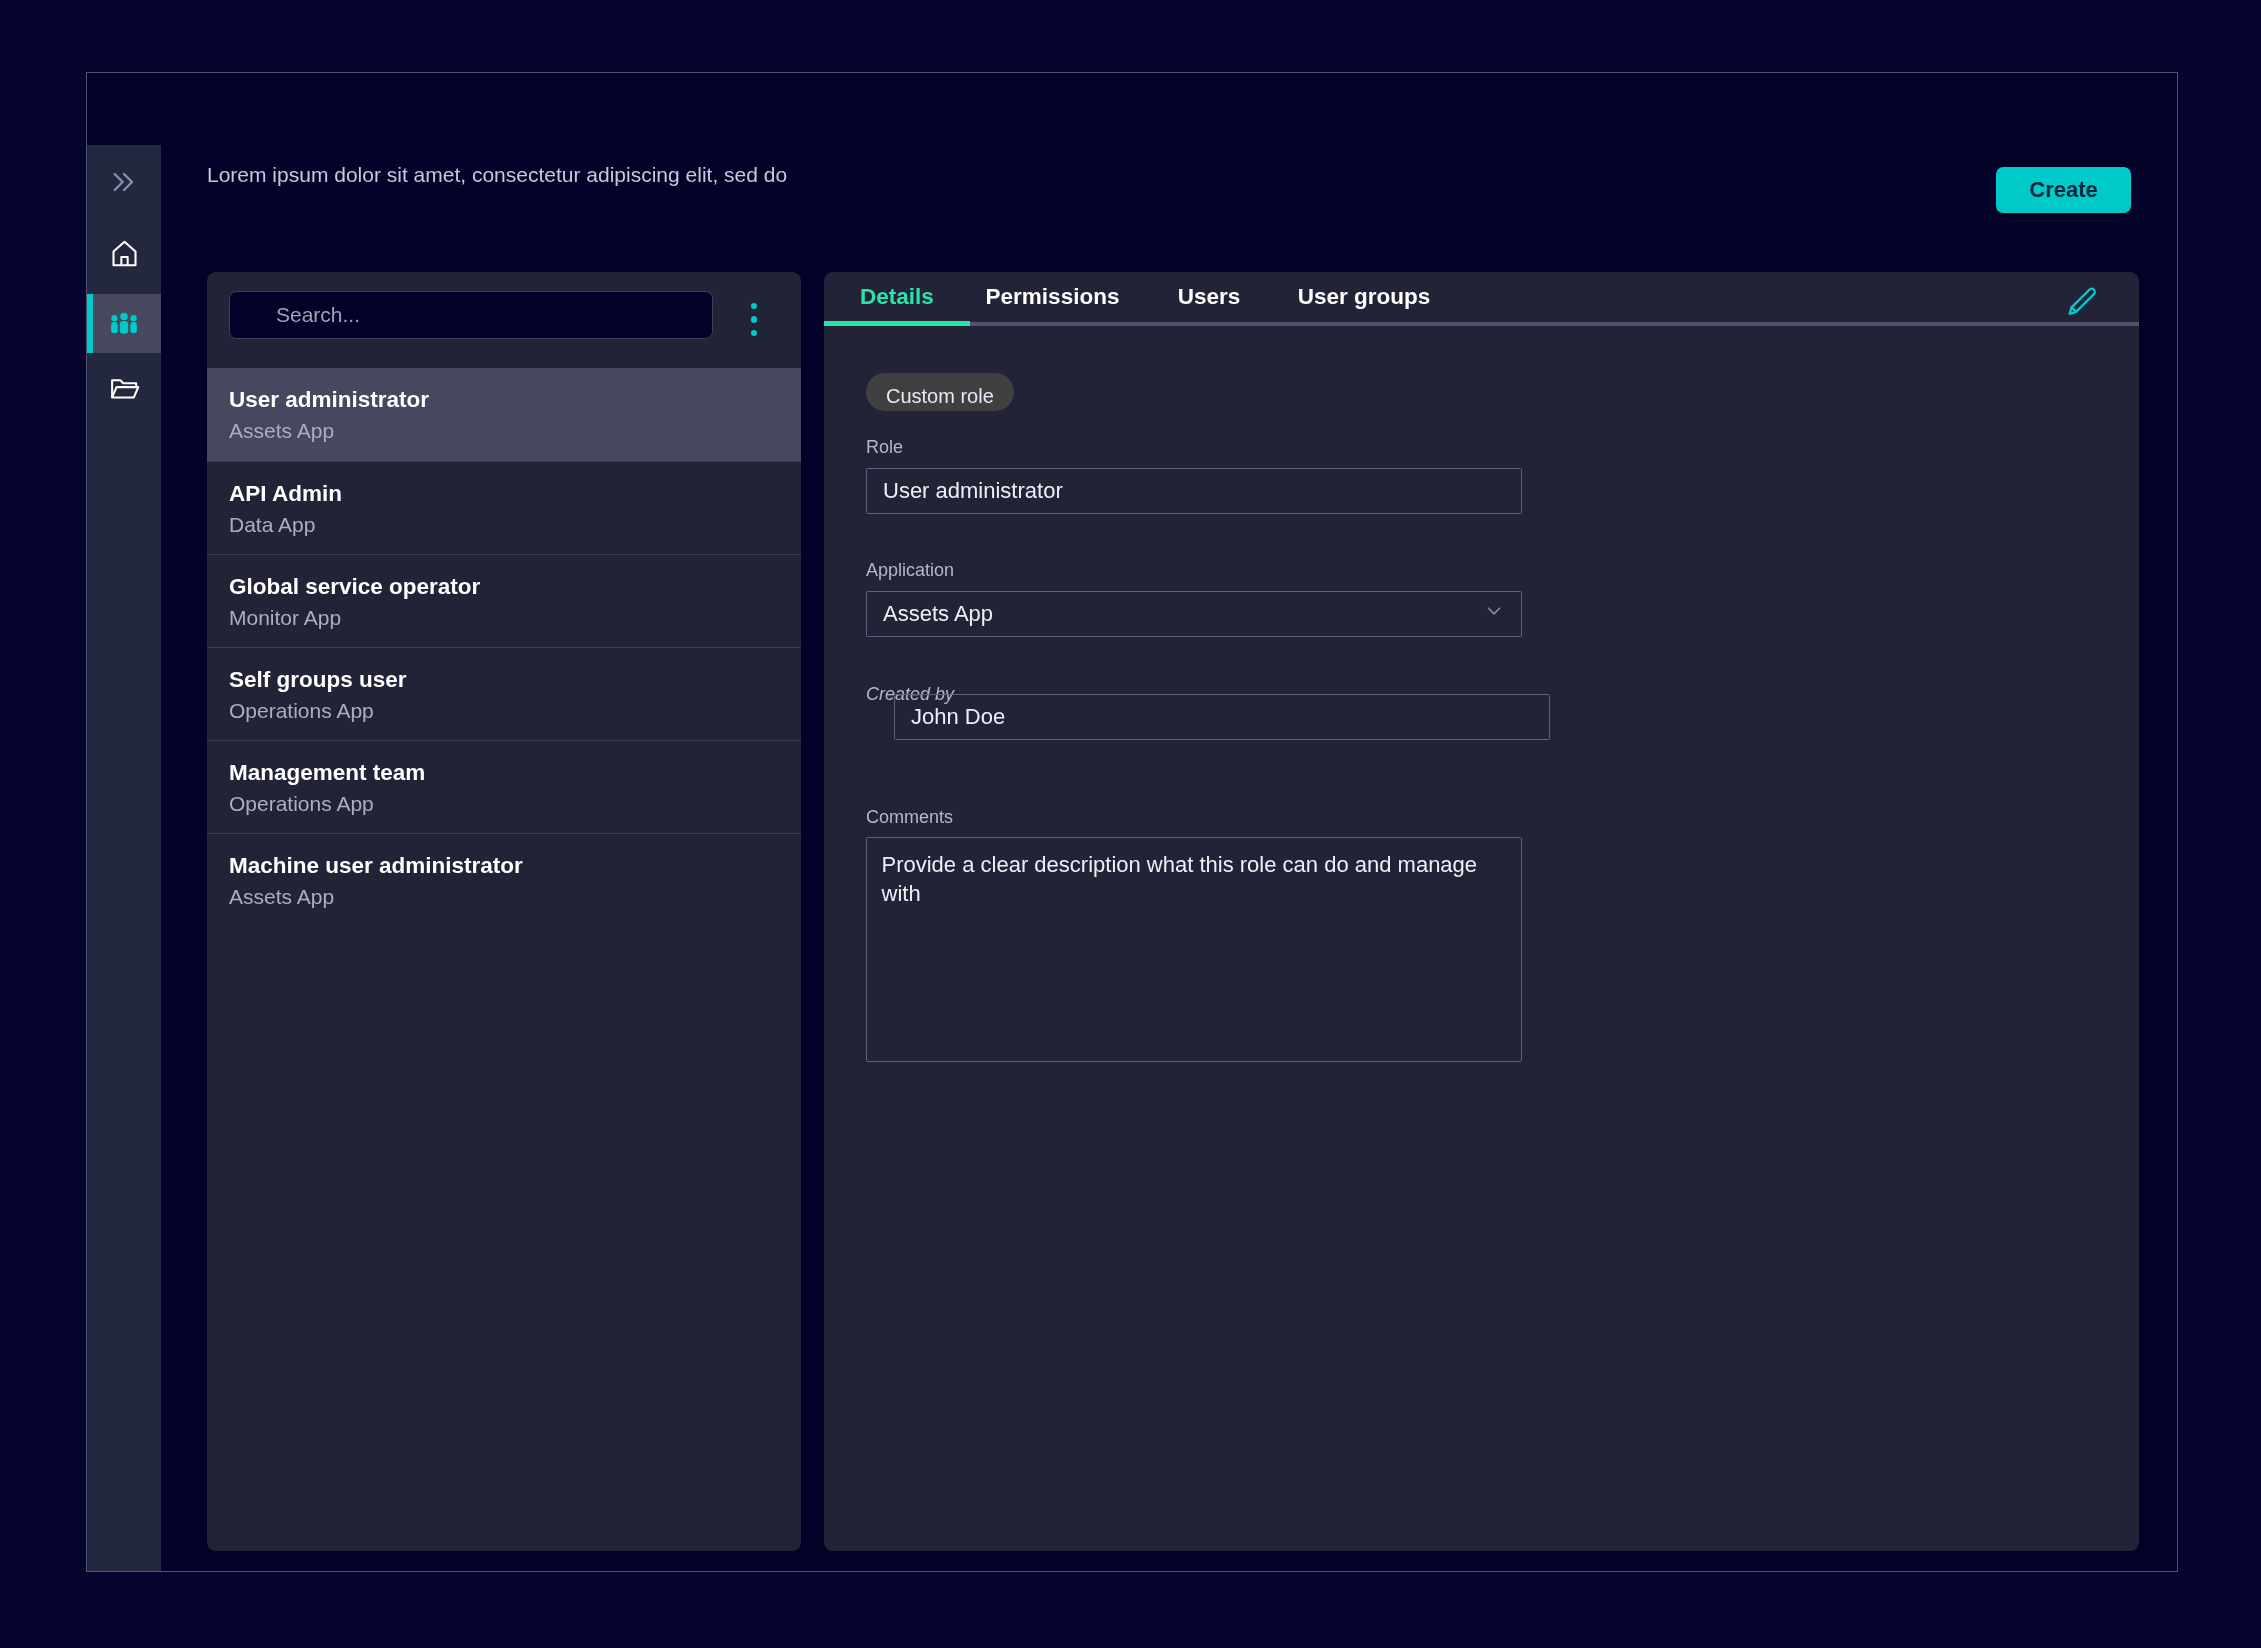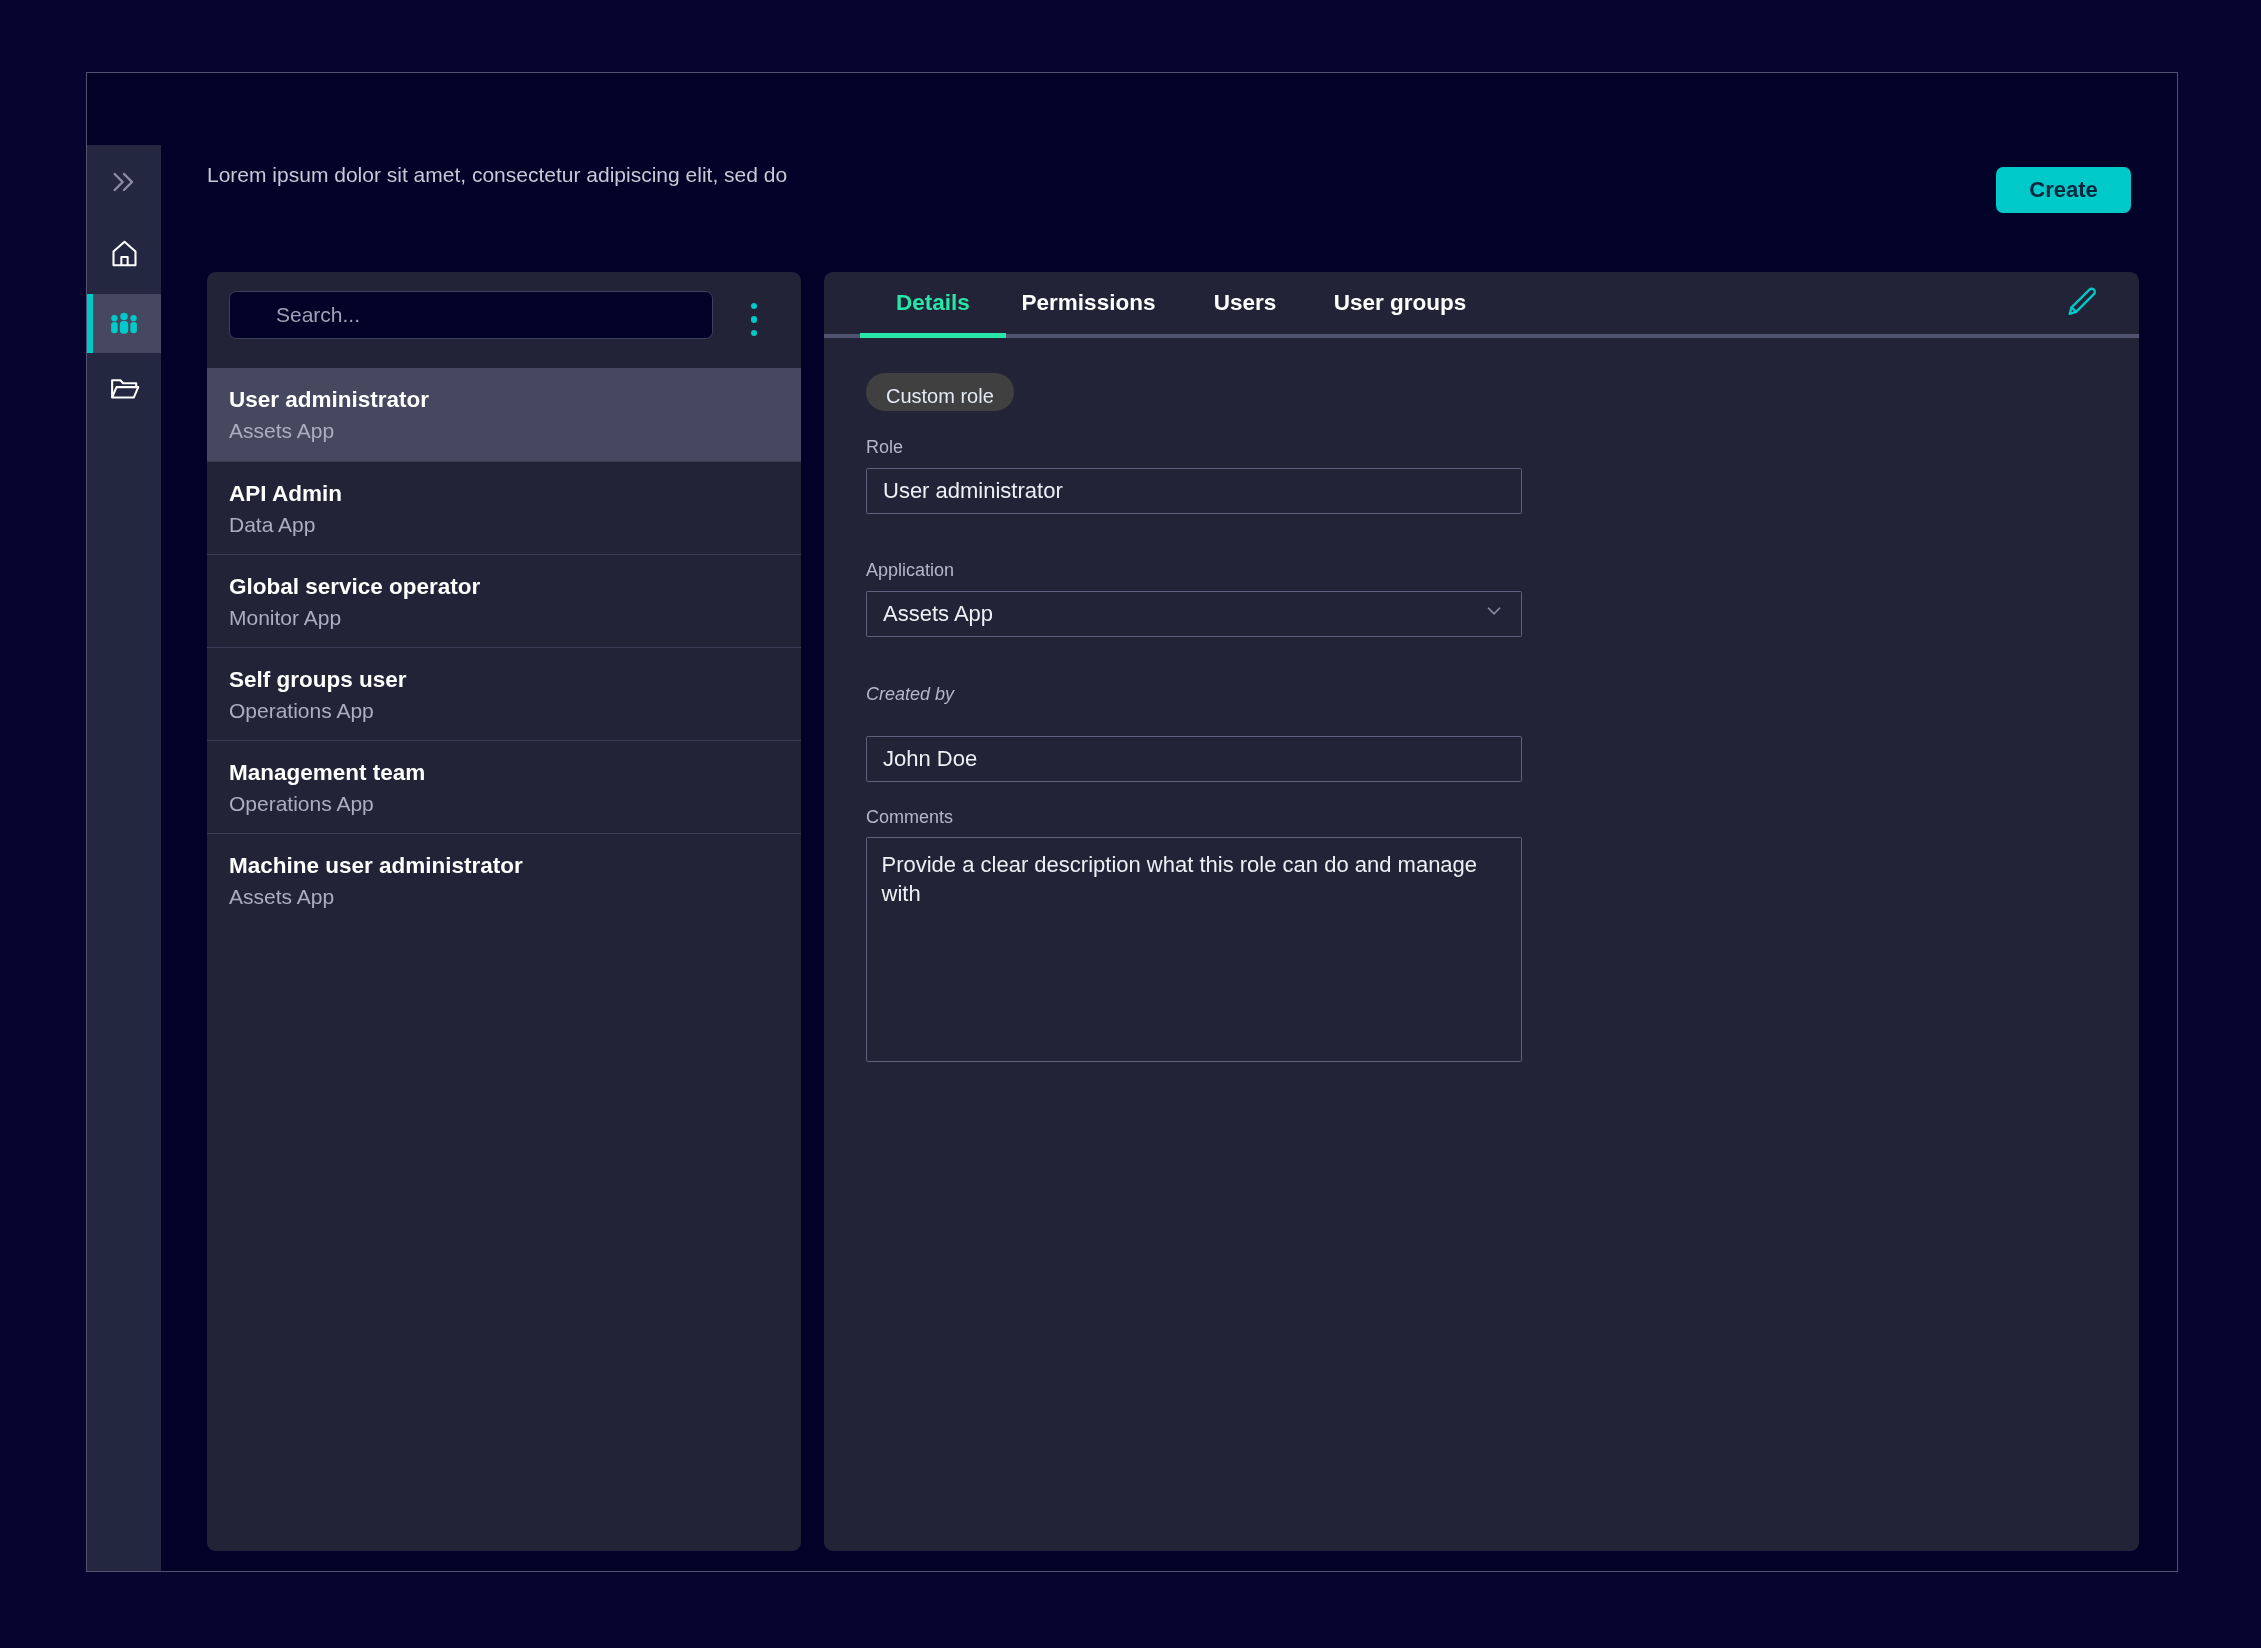--- a/index.html
+++ b/index.html
@@ -64,39 +64,39 @@
 
   
   .role-list{position:absolute;left:0;right:0;top:96px;}
   .list-item{height:93px;padding:19px 0 0 22px;cursor:pointer;}
   .list-item + .list-item{border-top:1.4px solid #3A3D55;}
   .list-item.selected{background:#45485F;}
   .li-title{font-size:22.5px;font-weight:600;color:#FFFFFF;}
   .li-sub{font-size:21px;color:#ABADC0;margin-top:5.8px;}
 
   
-  .tabbar{position:relative;height:66px;border-bottom:4.3px solid #51546E;padding-left:36px;}
+  .tabbar{position:relative;height:54px;border-bottom:4.3px solid #51546E;}
   .tabs{display:flex;height:100%;}
   .tab{height:100%;display:flex;align-items:center;justify-content:center;
        font-size:22.5px;font-weight:bold;color:#FFFFFF;cursor:pointer;position:relative;}
   .tab-0{width:146px;} .tab-1{width:165px;} .tab-2{width:148px;} .tab-3{width:162px;}
   .tab.active{color:#27E6A7;}
   .tab.active::after{content:"";position:absolute;left:0;right:0;bottom:-4.3px;height:5.8px;background:#27E6A7;}
   .pencil{position:absolute;right:38px;top:10px;width:38px;height:38px;cursor:pointer;
           display:flex;align-items:center;justify-content:center;}
 
   
   .badge{position:absolute;left:42px;top:101px;height:38px;line-height:38px;
          padding:4px 20px;border-radius:20px;background:#404040;color:#E3EAF6;font-size:20px;}
   .field-label{position:absolute;left:42px;font-size:18px;color:#B5B7C9;}
   .lbl-role{top:165px;} .lbl-app{top:288px;} .lbl-created{top:412px;font-style:italic;} .lbl-comments{top:535px;}
   .field-input{position:absolute;left:42px;width:656px;height:46px;
                background:transparent;border:1.4px solid #5F627C;border-radius:1.4px;
                color:#EFF0F5;font-size:22px;padding:0 16px;font-family:inherit;}
-  .in-role{top:196px;} .in-created{top:464px;}
+  .in-role{top:196px;} .in-created{top:422px;margin-left:28px;}
   .select{top:319px;display:flex;align-items:center;cursor:pointer;position:absolute;
           left:42px;width:656px;height:46px;border:1.4px solid #5F627C;border-radius:1.4px;
           color:#EFF0F5;font-size:22px;padding:0 16px;justify-content:space-between;}
   .comments-box{position:absolute;left:42px;top:565px;width:656px;height:225px;
                 background:transparent;border:1.4px solid #5F627C;border-radius:1.4px;
                 color:#EFF0F5;font-size:22px;line-height:1.35;padding:11.6px 14.5px;
                 resize:none;font-family:inherit;}
 </style>
 </head>
 <body>

